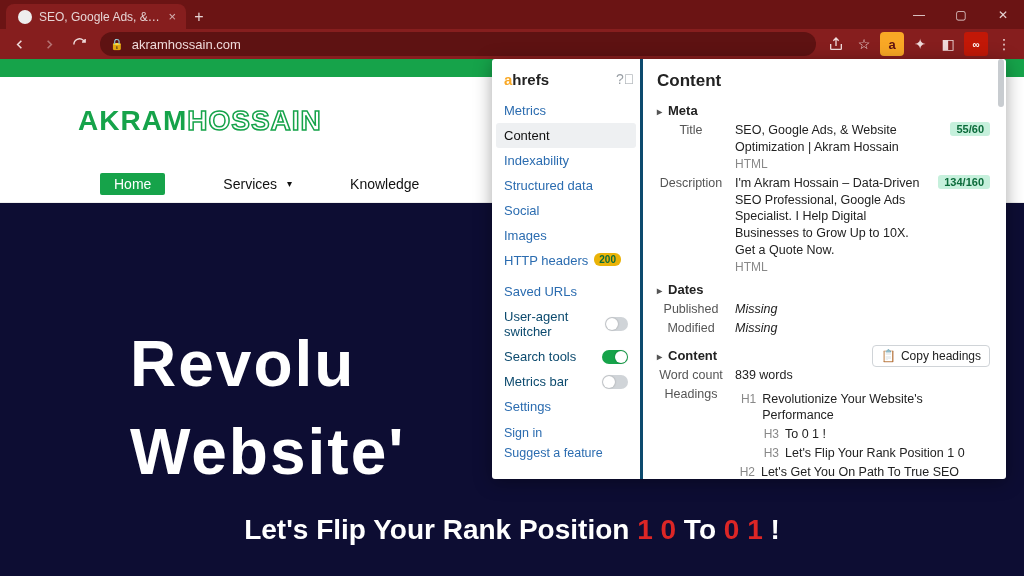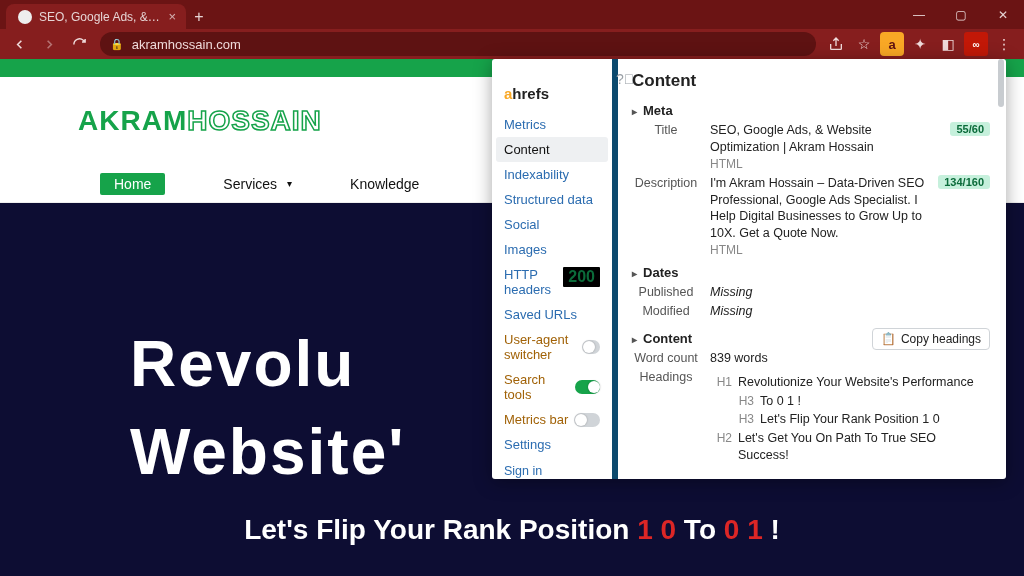--- a/index.html
+++ b/index.html
@@ -41,29 +41,29 @@
   
   .hero { background:#0d0d33; color:#fff; padding-top: 120px; padding-left: 130px; }
   .hero h1 { font-family: "Courier New", monospace; font-size:64px; font-weight:700; letter-spacing:2px; line-height:1.3; }
 
   
   .flip-line { position:absolute; bottom:30px; left:0; right:0; text-align:center; color:#fff; font-size:28px; font-weight:600; }
   .flip-line .red { color:#dc2626; font-weight:700; }
 
   
   .panel { position:absolute; top:59px; right:18px; width:514px; height:420px; background:#fff; border-radius:3px; box-shadow:0 3px 18px rgba(0,0,0,0.35); display:flex; font-size:13px; color:#222; overflow:hidden;}
-  .sidebar { width:126px; padding:26px 0; display:flex; flex-direction:column; border-right:6px solid #0c4a6e;}
+  .sidebar { width:151px; padding:12px 0; display:flex; flex-direction:column; border-right:3px solid #0c4a6e;}
   .side-brand { padding: 0 12px 10px; font-weight:700; font-size:15px; color:#222;}
   .side-brand .a { color:#f9a825; }
   .side-item { padding: 5px 12px; cursor:default; color:#2b6cb0; font-size:13px;}
   .side-item.sel { background:#eef0f2; color:#111; border-radius:3px; margin:0 4px; padding-left:8px;}
   .side-item.badge-after { display:flex; align-items:flex-start; gap:6px; }
-  .mini-badge { background:#000000; color:#0b6b3a; font-size:16px; padding:1px 5px; border-radius:1px; font-weight:600;}
+  .mini-badge { background:#eab308; color:#0b6b3a; font-size:10px; padding:1px 5px; border-radius:6px; font-weight:600;}
   .side-sep { height:10px; }
-  .toggle-row { display:flex; align-items:center; justify-content:space-between; padding:5px 12px; color:#a16207;}
+  .toggle-row { display:flex; align-items:center; justify-content:space-between; padding:5px 12px; color:#0c4a6e;}
   .toggle { width:26px; height:14px; border-radius:7px; background:#d0d4d8; position:relative; }
   .toggle::after{ content:""; position:absolute; width:12px; height:12px; border-radius:50%; background:#fff; top:1px; left:1px; box-shadow:0 0 2px rgba(0,0,0,.3);}
   .toggle.on { background:#16a34a; }
   .toggle.on::after { left:13px; }
   .side-footer { margin-top:auto; padding:4px 12px; }
   .side-footer div { color:#2b6cb0; padding:3px 0; font-size:12.5px;}
 
   .main { flex:1; position:relative; padding:12px 16px 12px 14px; overflow:hidden;}
   .scroll-ind { position:absolute; top:0; right:2px; width:6px; height:48px; background:#c8ccd0; border-radius:3px; }
   .main h2 { font-size:17px; font-weight:700; margin-bottom:12px; }

